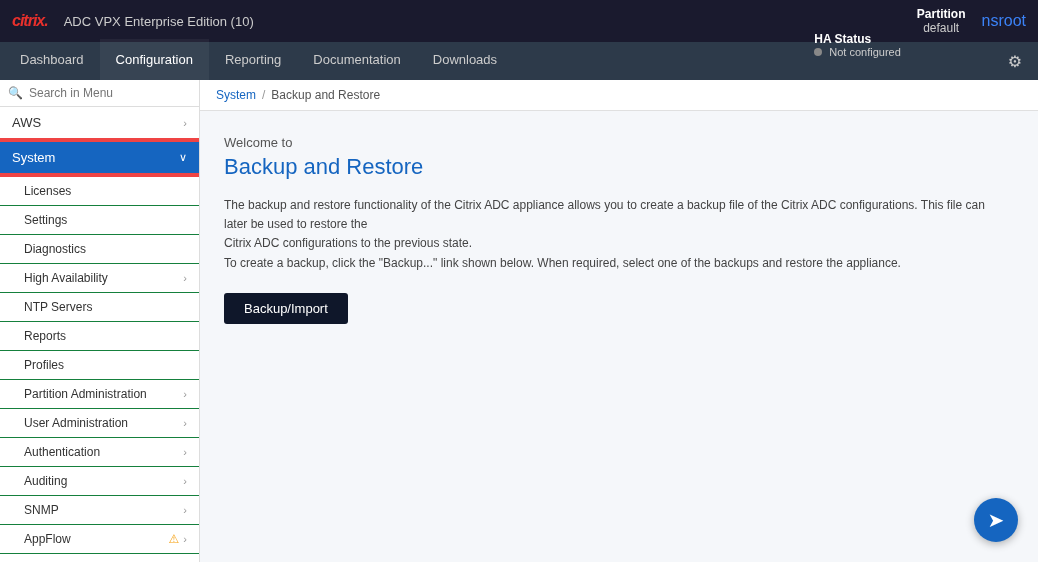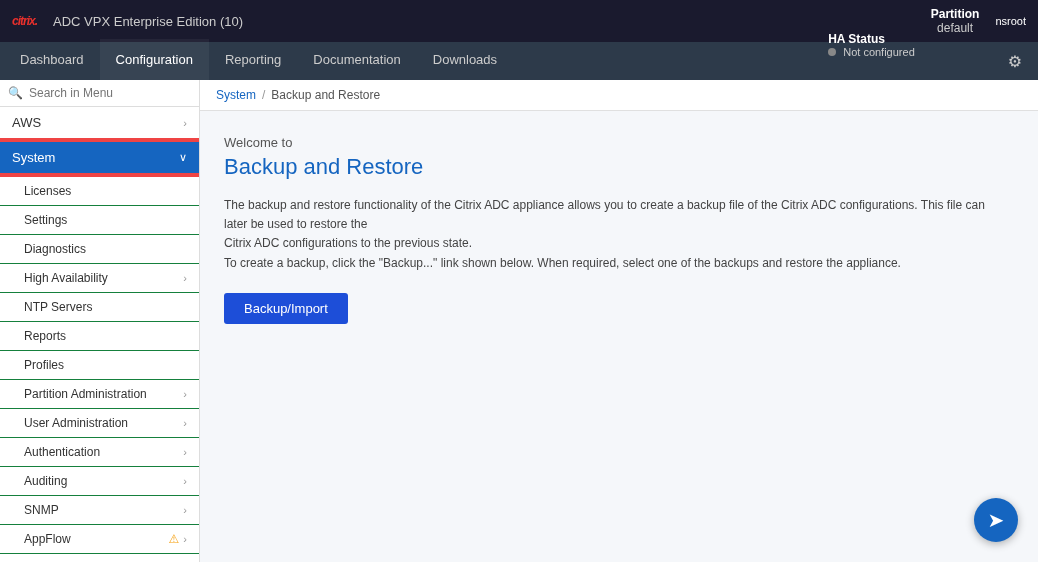--- a/index.html
+++ b/index.html
@@ -14,21 +14,21 @@
       padding: 0 12px;
       color: #fff;
     }
     .logo-area {
       display: flex;
       align-items: center;
       gap: 8px;
     }
     .citrix-logo {
       color: #fff;
-      font-size: 12px;
+      font-size: 16px;
       font-weight: bold;
       font-style: italic;
       letter-spacing: -1px;
     }
     .citrix-logo span { color: #e8302c; }
     .app-title {
       color: #ccc;
       font-size: 13px;
       margin-left: 8px;
     }
@@ -53,22 +53,22 @@
       color: #ccc;
       font-size: 12px;
       cursor: pointer;
       display: flex;
       flex-direction: column;
     }
     .partition-btn .label { color: #fff; font-weight: bold; font-size: 12px; }
     .user-btn {
       background: none;
       border: none;
-      color: #ffffff;
-      font-size: 11px;
+      color: #3b82f6;
+      font-size: 16px;
       cursor: pointer;
     }
 
     
     .nav-bar {
       display: flex;
       align-items: center;
       background: #2d3a4a;
       height: 38px;
       padding: 0 4px;
@@ -186,21 +186,21 @@
       margin-bottom: 16px;
     }
     .description-text {
       font-size: 12px;
       color: #444;
       line-height: 1.6;
       max-width: 780px;
       margin-bottom: 20px;
     }
     .backup-btn {
-      background: #1d4ed8;
+      background: #0f172a;
       color: #fff;
       border: none;
       padding: 8px 20px;
       font-size: 13px;
       border-radius: 3px;
       cursor: pointer;
     }
 
     
     .fab {

